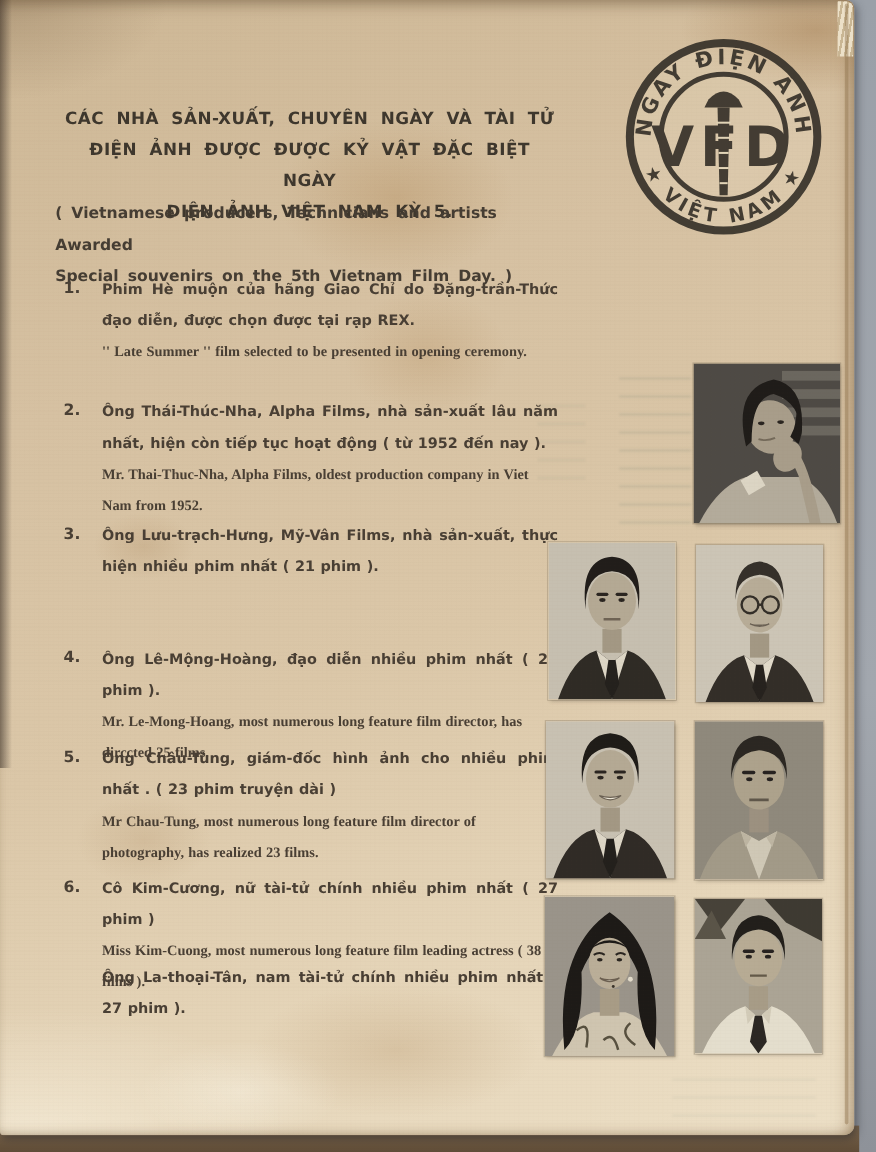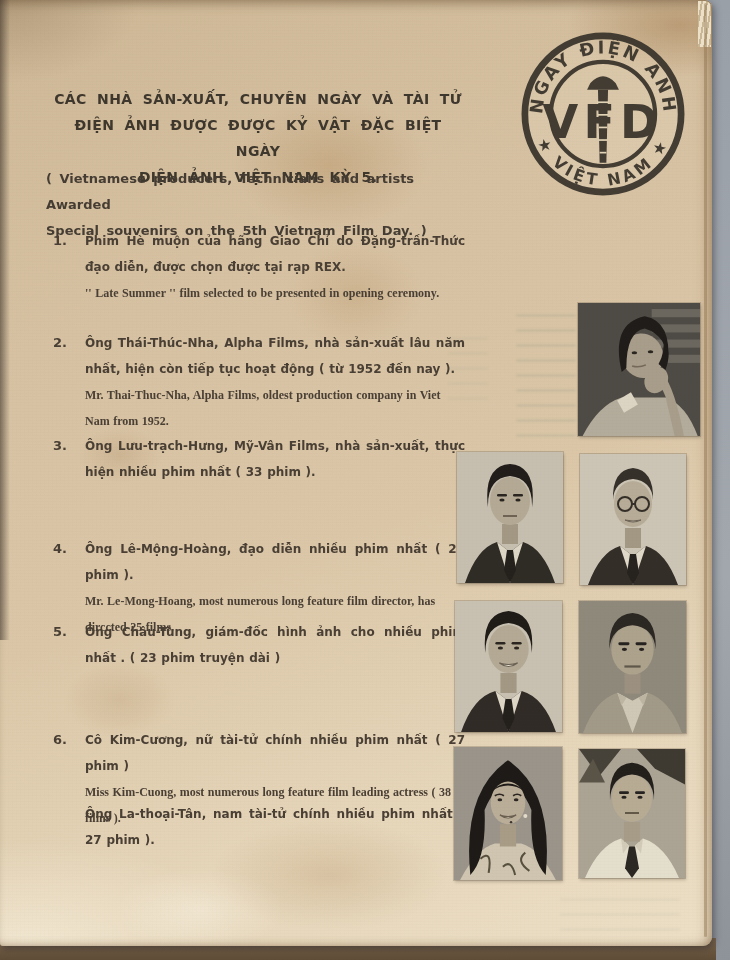--- a/index.html
+++ b/index.html
@@ -136,34 +136,35 @@
     <div class="item it2">
       <div class="num">2.</div>
       <div class="body">
         <p class="vi">Ông Thái-Thúc-Nha, Alpha Films, nhà sản-xuất lâu năm nhất, hiện còn tiếp tục hoạt động ( từ 1952 đến nay ).</p>
         <p class="en">Mr. Thai-Thuc-Nha, Alpha Films, oldest production company in Viet Nam from 1952.</p>
       </div>
     </div>
     <div class="item it3">
       <div class="num">3.</div>
       <div class="body">
-        <p class="vi">Ông Lưu-trạch-Hưng, Mỹ-Vân Films, nhà sản-xuất, thực hiện nhiều phim nhất ( 33 phim ).</p>
+        <p class="vi">Ông Lưu-trạch-Hưng, Mỹ-Vân Films, nhà sản-xuất, thực hiện nhiều phim nhất ( 21 phim ).</p>
       </div>
     </div>
     <div class="item it4">
       <div class="num">4.</div>
       <div class="body">
         <p class="vi">Ông Lê-Mộng-Hoàng, đạo diễn nhiều phim nhất ( 25 phim ).</p>
         <p class="en">Mr. Le-Mong-Hoang, most numerous long feature film director, has dirccted 25 films.</p>
       </div>
     </div>
     <div class="item it5">
       <div class="num">5.</div>
       <div class="body">
         <p class="vi">Ông Châu-Tùng, giám-đốc hình ảnh cho nhiều phim nhất . ( 23 phim truyện dài )</p>
+        <p class="en">Mr Chau-Tung, most numerous long feature film director of photography, has realized 23 films.</p>
       </div>
     </div>
     <div class="item it6">
       <div class="num">6.</div>
       <div class="body">
         <p class="vi">Cô Kim-Cương, nữ tài-tử chính nhiều phim nhất ( 27 phim )</p>
         <p class="en">Miss Kim-Cuong, most numerous long feature film leading actress ( 38 films ).</p>
       </div>
     </div>
     <div class="item it7">

